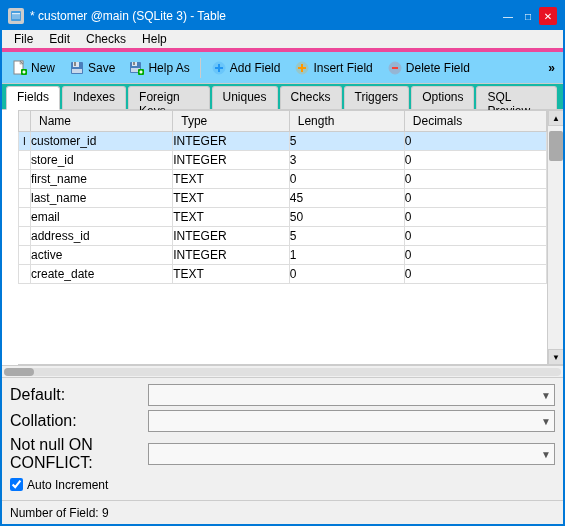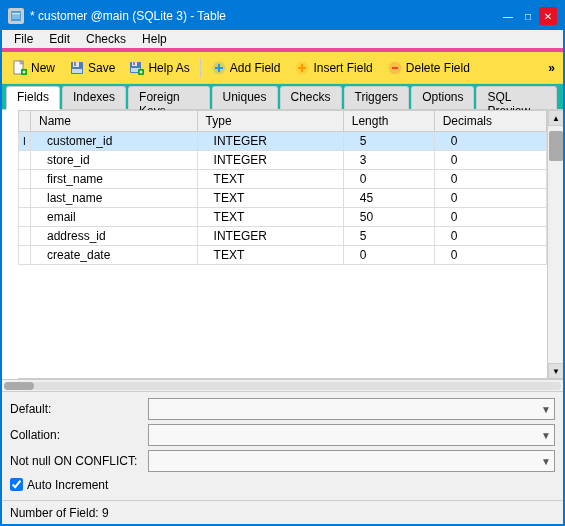--- a/index.html
+++ b/index.html
@@ -76,21 +76,21 @@
       align-items: center;
       border-bottom: 4px solid #ec4899;
       flex-shrink: 0;
     }
     .menu-item {
       padding: 2px 8px;
       cursor: pointer;
       font-size: 12px;
     }
     .toolbar {
-      background: #fde047;
+      background: #7dd3fc;
       display: flex;
       align-items: center;
       padding: 3px 4px;
       height: 32px;
       border-bottom: 1px solid #ccc;
       flex-shrink: 0;
       gap: 2px;
     }
     .toolbar-btn {
       display: flex;
@@ -169,21 +169,21 @@
     }
     th {
       border: 1px solid #ccc;
       padding: 3px 8px;
       text-align: left;
       font-weight: normal;
       background: #f0f0f0;
     }
     td {
       border: 1px solid #ddd;
-      padding: 2px 16px;
+      padding: 2px 0;
       background: white;
     }
     tr.selected td { background: #cce8ff; }
     .row-indicator {
       width: 12px;
       padding: 2px 2px;
       text-align: center;
       font-size: 10px;
     }
     .scrollbar-area {
@@ -219,21 +219,21 @@
       background: #f0f0f0;
       flex-shrink: 0;
     }
     .form-row {
       display: flex;
       align-items: center;
       gap: 8px;
     }
     .form-label {
       width: 130px;
-      font-size: 12px;
+      font-size: 16px;
       text-align: left;
     }
     .select-wrapper {
       flex: 1;
       position: relative;
       display: flex;
       align-items: center;
     }
     .select-wrapper select {
       width: 100%;
@@ -497,20 +497,27 @@
               </tr>
               <tr>
                 <td class="row-indicator"></td>
                 <td>address_id</td>
                 <td>INTEGER</td>
                 <td>5</td>
                 <td>0</td>
               </tr>
               <tr>
                 <td class="row-indicator"></td>
+                <td>active</td>
+                <td>INTEGER</td>
+                <td>1</td>
+                <td>0</td>
+              </tr>
+              <tr>
+                <td class="row-indicator"></td>
                 <td>create_date</td>
                 <td>TEXT</td>
                 <td>0</td>
                 <td>0</td>
               </tr>
             </tbody>
         </table>
       </div>
       <div class="v-scroll">
         <div class="v-scroll-btn">▲</div>

